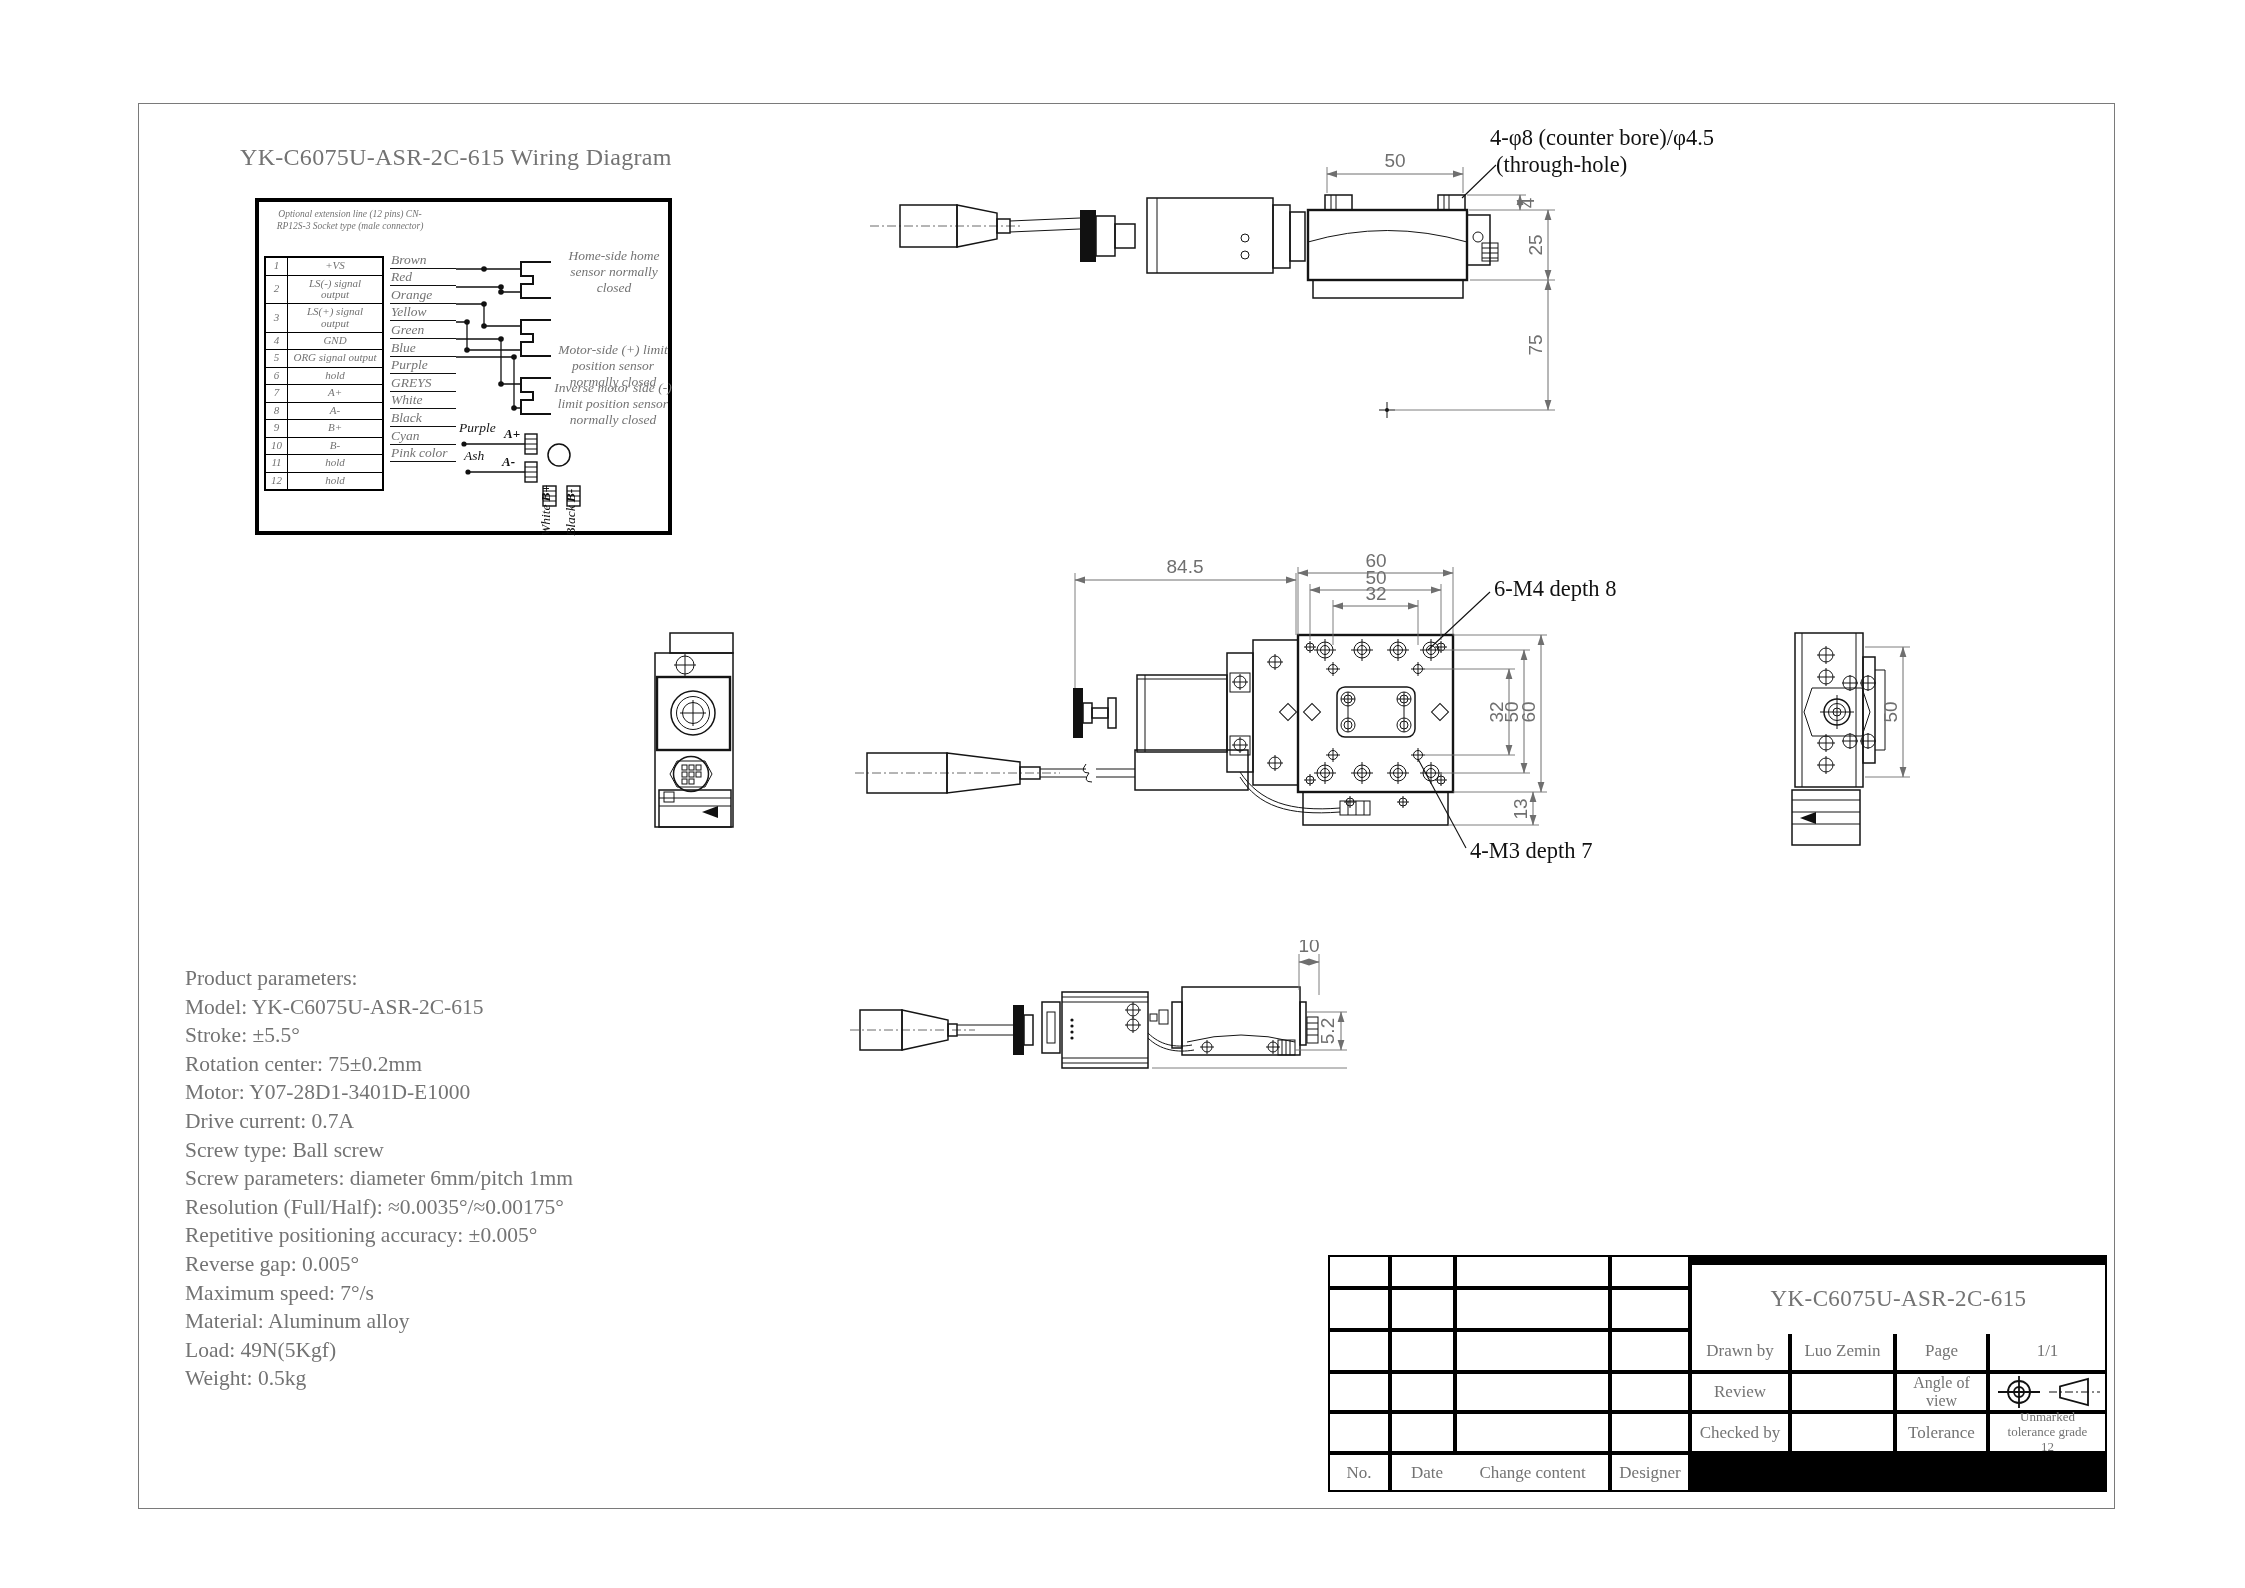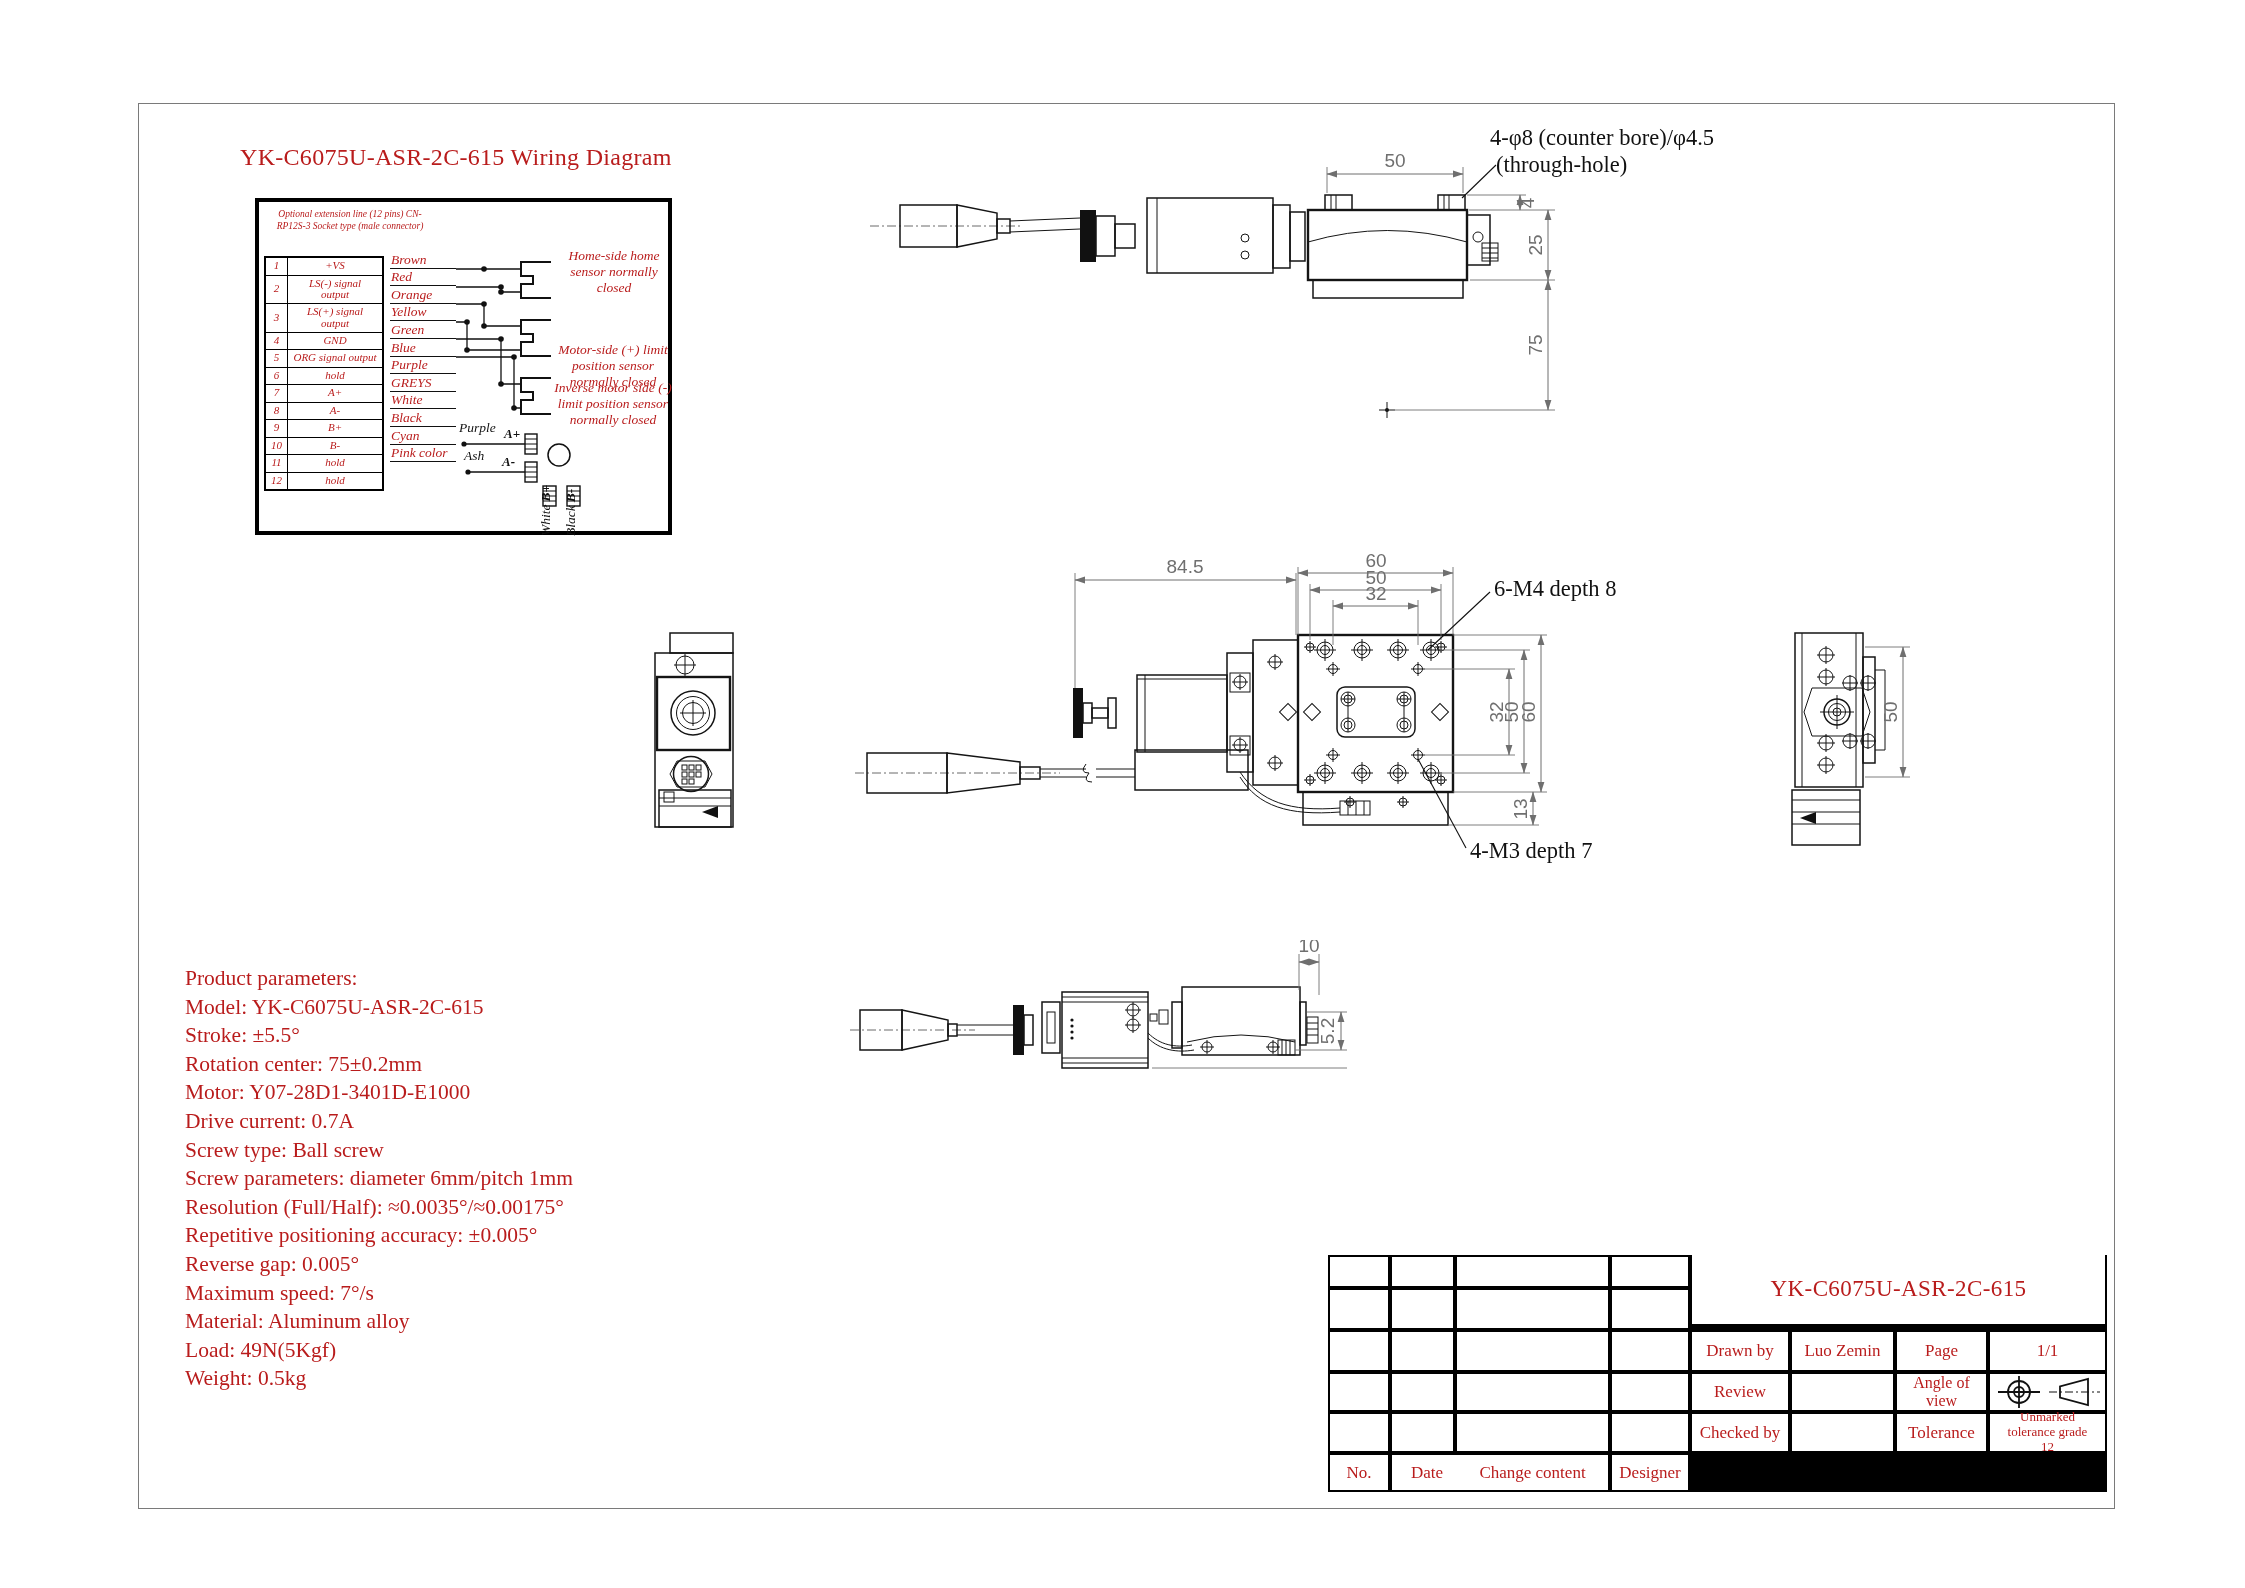--- a/index.html
+++ b/index.html
@@ -1,17 +1,17 @@
 <!DOCTYPE html>
 <html><head>
 <meta charset="utf-8">
 <style>
   html,body{margin:0;padding:0;background:#fff;}
   #stage{position:relative;width:2245px;height:1588px;background:#fff;overflow:hidden;
-         font-family:"Liberation Serif",serif;color:#b91c1c;}
+         font-family:"Liberation Serif",serif;color:#737373;}
   .abs{position:absolute;}
   #page-frame{left:138px;top:103px;width:1975px;height:1404px;border:1.2px solid #7a7a7a;}
 
   
   #wiring-title{left:240px;top:144px;font-size:24px;letter-spacing:.3px;white-space:nowrap;}
   #wiring-box{left:255px;top:198px;width:417px;height:337px;border:4px solid #000;box-sizing:border-box;font-style:italic;}
   #wiring-note{left:12px;top:6px;width:158px;font-size:9.5px;line-height:12px;text-align:center;}
   #pin-table{left:5px;top:54px;width:120px;border:2px solid #000;box-sizing:border-box;background:#fff;}
   .pin-row{display:flex;height:16.5px;border-top:1.5px solid #000;font-size:11px;line-height:1.05;}
   .pin-row:first-child{border-top:none;}
@@ -536,21 +536,21 @@
     <div class="tb-cell" style="left:284px;top:119px;width:76px;height:36px"></div>
     <div class="tb-cell" style="left:2px;top:159px;width:58px;height:37px"></div>
     <div class="tb-cell" style="left:64px;top:159px;width:61px;height:37px"></div>
     <div class="tb-cell" style="left:129px;top:159px;width:151px;height:37px"></div>
     <div class="tb-cell" style="left:284px;top:159px;width:76px;height:37px"></div>
     <div class="tb-cell" style="left:2px;top:200px;width:58px;height:35px">No.</div>
     <div class="tb-cell" style="left:64px;top:200px;width:70px;height:35px">Date</div>
     <div class="tb-cell" style="left:129px;top:200px;width:151px;height:35px">Change content</div>
     <div class="tb-cell" style="left:284px;top:200px;width:76px;height:35px">Designer</div>
 
-    <div class="tb-cell tb-title" style="left:364px;top:0;width:413px;height:69px">YK-C6075U-ASR-2C-615</div>
+    <div class="tb-cell tb-title" style="left:364px;top:10px;width:413px;height:69px">YK-C6075U-ASR-2C-615</div>
     <div class="tb-cell" style="left:364px;top:77px;width:96px;height:38px">Drawn by</div>
     <div class="tb-cell" style="left:464px;top:77px;width:101px;height:38px">Luo Zemin</div>
     <div class="tb-cell" style="left:569px;top:77px;width:89px;height:38px">Page</div>
     <div class="tb-cell" style="left:662px;top:77px;width:115px;height:38px">1/1</div>
     <div class="tb-cell" style="left:364px;top:119px;width:96px;height:36px">Review</div>
     <div class="tb-cell" style="left:464px;top:119px;width:101px;height:36px"></div>
     <div class="tb-cell" style="left:569px;top:119px;width:89px;height:36px;font-size:16px">Angle of view</div>
     <div class="tb-cell" style="left:662px;top:119px;width:115px;height:36px">
       <svg width="112" height="34" viewBox="0 0 112 34">
         <g stroke="#111" stroke-width="1.8" fill="none">

